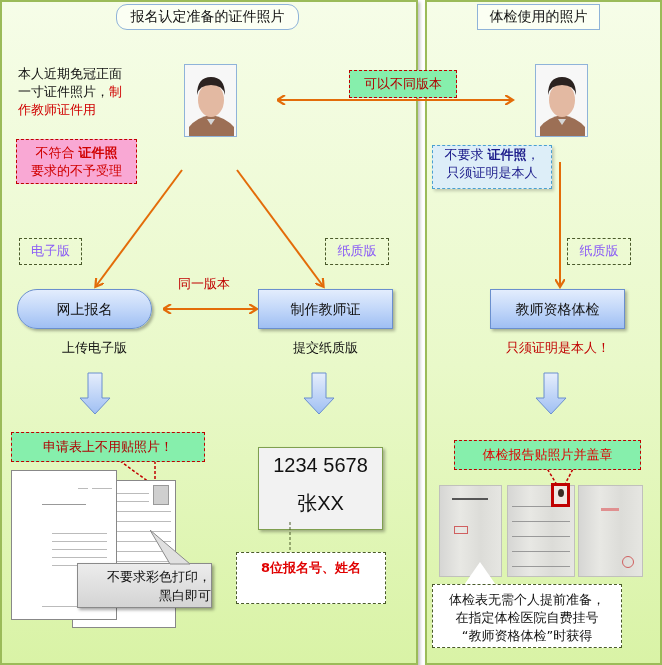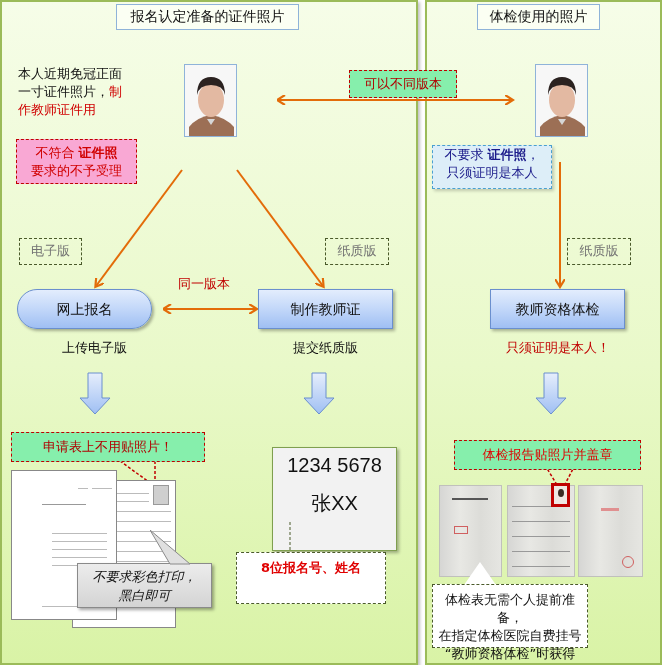--- a/index.html
+++ b/index.html
@@ -30,21 +30,21 @@
   .dash-red {
     position: absolute; border: 1px dashed #c00000; background: #f9a8d4;
     color: #d00000; text-align: center; font-size: 13px; line-height: 18px;
   }
   .dash-red-light {
     position: absolute; border: 1px dashed #c00000; background: #86efac;
     color: #b00000; text-align: center;
   }
   .dash-green {
     position: absolute; border: 1px dashed #4a5a2a; background: transparent;
-    text-align: center; font-size: 13px; line-height: 24px; color: #737373;
+    text-align: center; font-size: 13px; line-height: 24px; color: #8b5cf6;
   }
   .dash-blue {
     position: absolute; border: 1px dashed #4aa0d0; background: #ddeef8;
     color: #1a1a8a; text-align: center; font-size: 13px; line-height: 18px;
     box-shadow: 2px 2px 3px rgba(0,0,0,0.2);
   }
 
   .proc-box {
     position: absolute; height: 40px;
     background: linear-gradient(180deg, #e3edfd 0%, #c2d7f9 50%, #9fbff3 100%);
@@ -55,21 +55,21 @@
   .caption { position: absolute; font-size: 13px; text-align: center; color: #111; }
 
   .doc-sheet {
     position: absolute; background: #ffffff; border: 1px solid #888;
   }
   .line { position: absolute; height: 1px; background: #bbb; }
 
   .callout-gray {
     position: absolute; background: linear-gradient(180deg, #ececec 0%, #d4d4d4 100%);
     border: 1px solid #8a8a8a; box-shadow: 2px 2px 3px rgba(0,0,0,0.35);
-    text-align: center; font-size: 13px; line-height: 19px; color: #111; font-style: italic;
+    text-align: right; font-size: 13px; line-height: 19px; color: #111;
   }
 
   .card-white {
     position: absolute; background: #f2f2f2; border: 1px solid #7f9f4f;
     box-shadow: 2px 2px 3px rgba(0,0,0,0.3);
   }
 
   .dash-white {
     position: absolute; border: 1px dashed #4a5a2a; background: #ffffff;
     text-align: center; font-size: 13px; line-height: 18px; color: #111;
@@ -123,21 +123,21 @@
     <path d="M544,373 L558,373 L558,398 L566,398 L551,414 L536,398 L544,398 Z" fill="url(#dg)" stroke="#6a8fce" stroke-width="1"></path>
   </g>
 
   <path d="M120,461 L160,490" stroke="#c00000" stroke-width="1.5" stroke-dasharray="3,2" fill="none"></path>
   <path d="M155,461 L155,490" stroke="#c00000" stroke-width="1.5" stroke-dasharray="3,2" fill="none"></path>
 
   <path d="M545,465 L560,490" stroke="#c00000" stroke-width="1.5" stroke-dasharray="3,2" fill="none"></path>
   <path d="M575,465 L562,490" stroke="#c00000" stroke-width="1.5" stroke-dasharray="3,2" fill="none"></path>
 </svg>
 
-<div class="title-box" style="left:116px; top:4px; width:183px; height:26px;">报名认定准备的证件照片</div>
+<div class="title-box" style="left:116px; top:4px; width:183px; height:26px;border-radius:11px;">报名认定准备的证件照片</div>
 
 <div class="abs" style="left:18px; top:65px; width:130px; font-size:13px; line-height:18px;">
   <div>本人近期免冠正面</div>
   <div><span>一寸证件照片，</span><span style="color:#d00000">制</span></div>
   <div style="color:#d00000">作教师证件用</div>
 </div>
 
 <div class="photo" style="left:184px; top:64px;">
   <svg width="53" height="73" viewBox="0 0 53 73">
     <rect width="53" height="73" fill="#f7f7f7"></rect>
@@ -192,21 +192,21 @@
 </div>
 
 <div class="callout-gray" style="left:77px; top:563px; width:135px; height:45px; padding-top:3px;">
   <div>不要求彩色打印，</div>
   <div>黑白即可</div>
 </div>
 <svg class="abs" style="left:150px; top:530px;" width="50" height="36">
   <path d="M0,0 L40,34 L20,34 Z" fill="#e0e0e0" stroke="#8a8a8a" stroke-width="1"></path>
 </svg>
 
-<div class="card-white" style="left:272px; top:447px; width:125px; height:104px;">
+<div class="card-white" style="left:258px; top:447px; width:125px; height:83px;">
   <div style="position:absolute; left:0; right:0; top:6px; text-align:center; font-family:'Liberation Sans', sans-serif; font-size:20px;">1234  5678</div>
   <div style="position:absolute; left:0; right:0; top:42px; text-align:center; font-family:'Liberation Sans', sans-serif; font-size:20px;">张XX</div>
 </div>
 <svg class="abs" style="left:260px; top:520px;" width="40" height="35">
   <path d="M30,2 L30,33 L2,33" fill="none" stroke="#4a5a2a" stroke-dasharray="3,2" stroke-width="1"></path>
 </svg>
 
 <div class="dash-white" style="left:236px; top:552px; width:150px; height:52px; padding-top:6px;">
   <div style="color:#e00000; font-weight:bold;">8位报名号、姓名</div>
 </div>
@@ -254,17 +254,17 @@
 </div>
 <div class="report-img" style="left:578px; top:485px; width:65px; height:92px;">
   <div style="position:absolute; right:8px; bottom:8px; width:12px; height:12px; border-radius:50%; border:1px solid #d06060;"></div>
   <div style="position:absolute; left:22px; top:22px; width:18px; height:3px; background:#e09090;"></div>
 </div>
 
 <svg class="abs" style="left:460px; top:560px;" width="40" height="26">
   <path d="M4,25 L20,2 L36,25 Z" fill="#ffffff" stroke="none"></path>
 </svg>
 
-<div class="dash-white" style="left:432px; top:584px; width:156px; height:64px; padding-top:6px;">
+<div class="dash-white" style="left:432px; top:584px; width:190px; height:64px; padding-top:6px;">
   <div>体检表无需个人提前准备，</div>
   <div>在指定体检医院自费挂号</div>
   <div>“教师资格体检”时获得</div>
 </div>
 
 </body></html>

